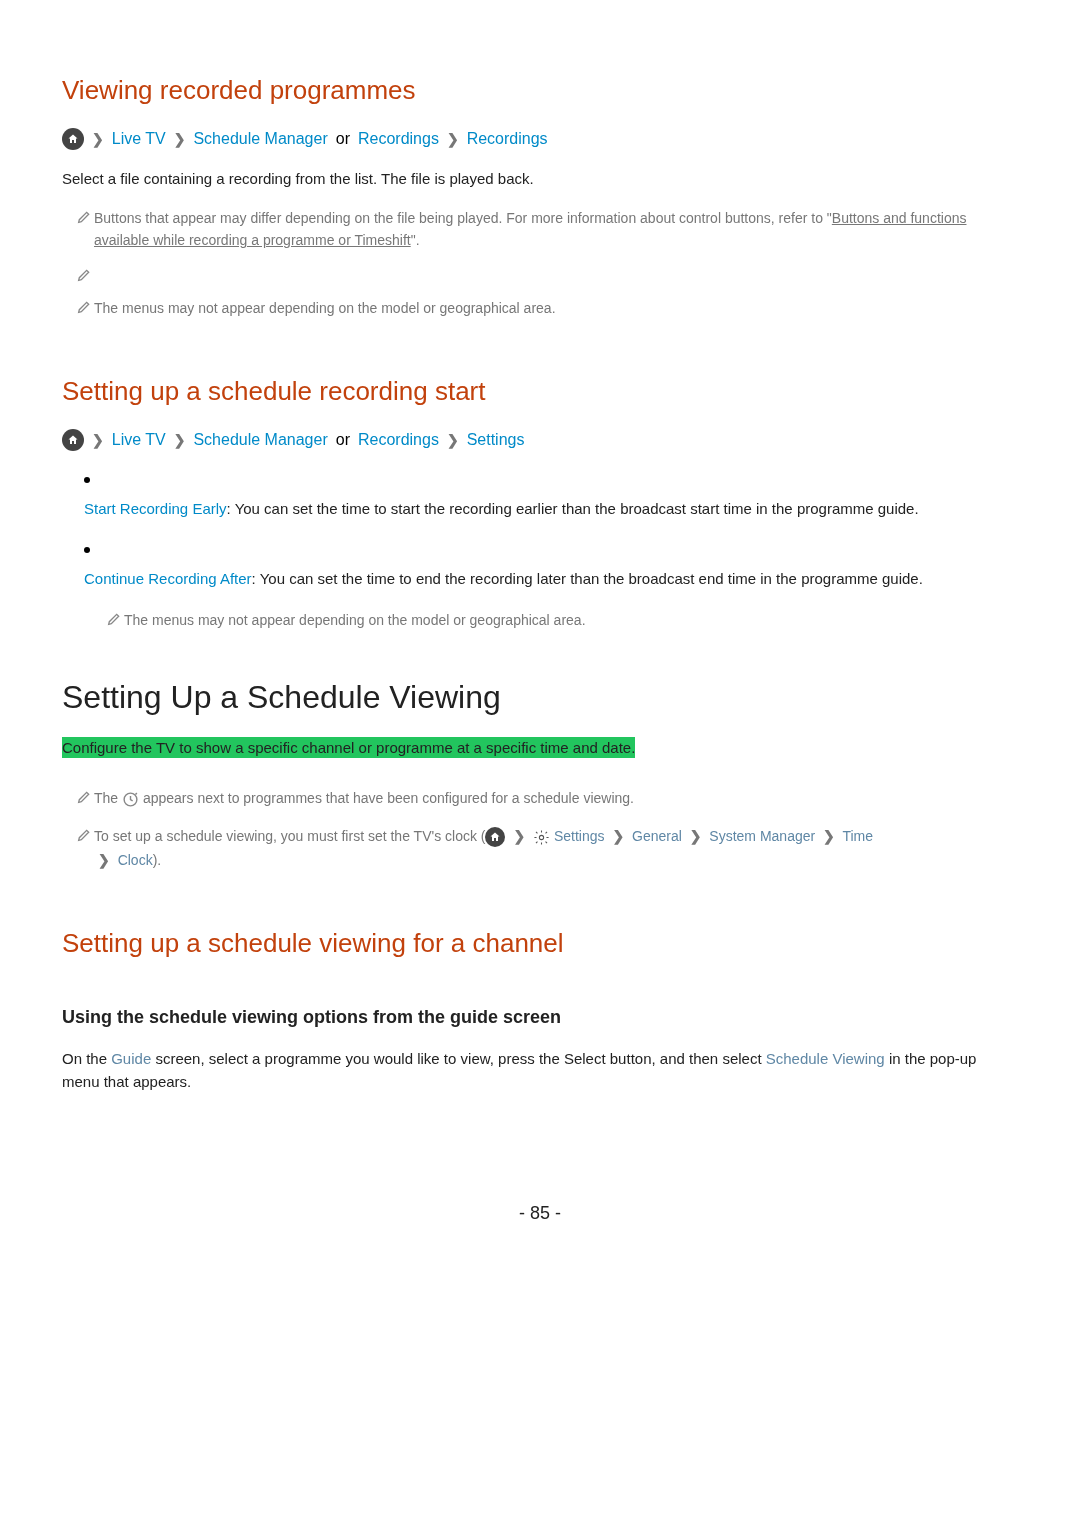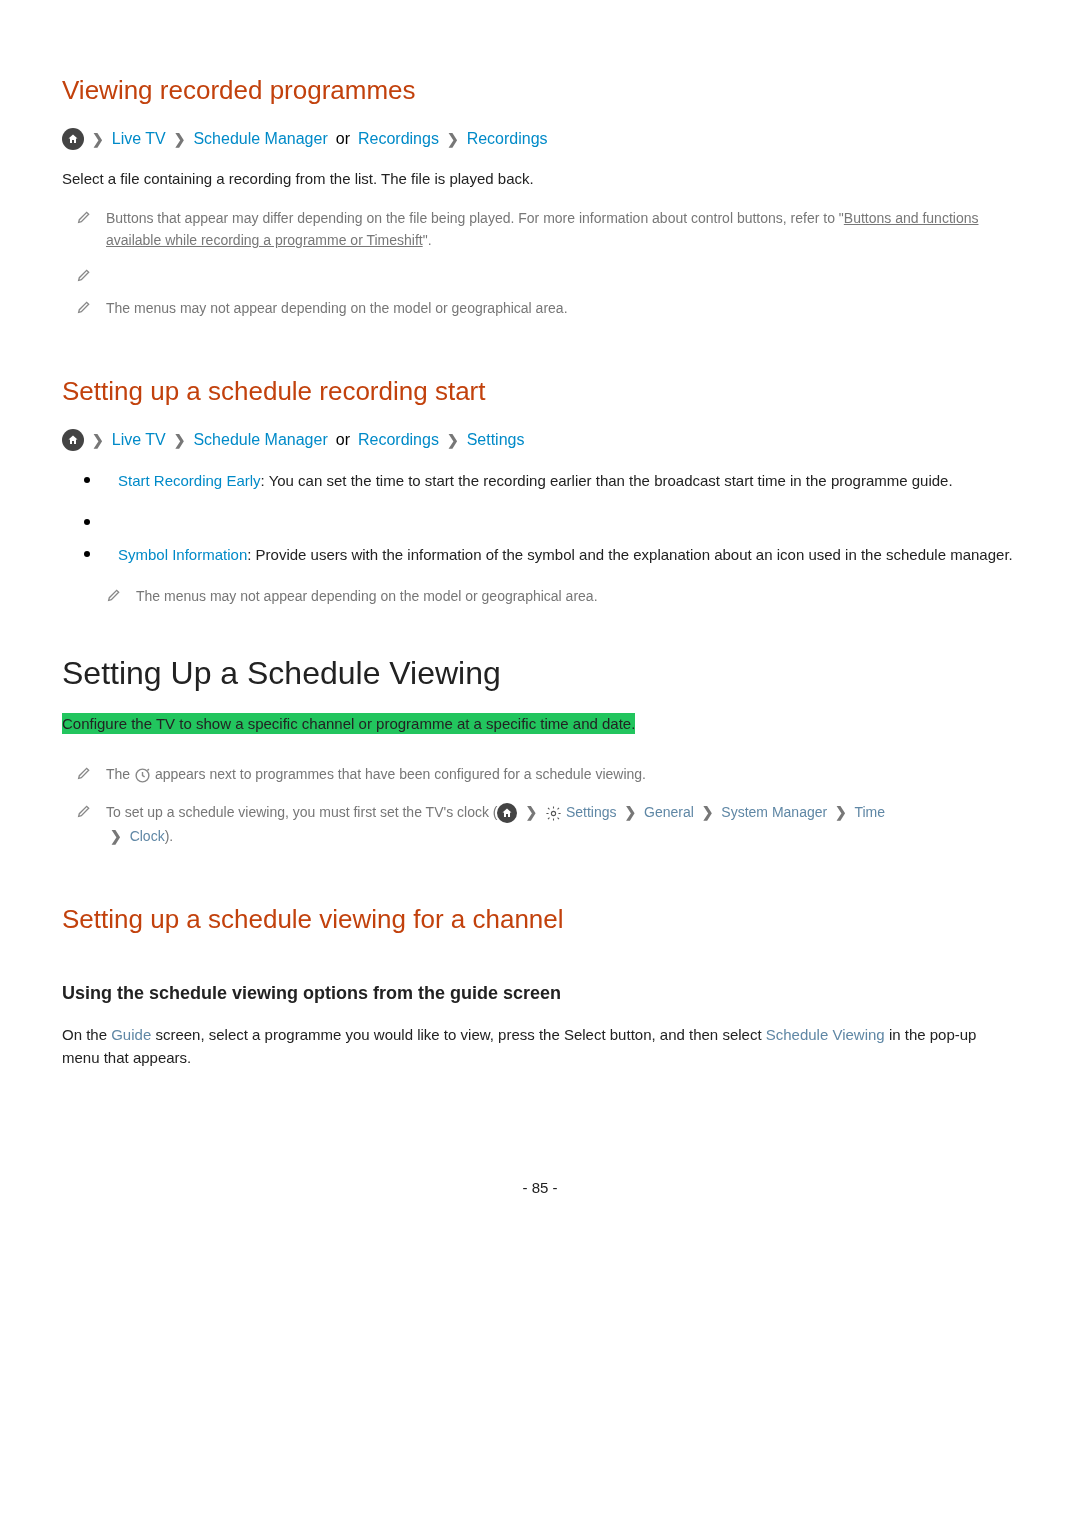--- a/index.html
+++ b/index.html
@@ -71,21 +71,21 @@
     }
     .body-text {
       font-size: 15px;
       color: #222;
       line-height: 1.5;
       margin-bottom: 16px;
     }
     .note-row {
       display: flex;
       align-items: flex-start;
-      gap: 14px;
+      gap: 2px;
       margin-bottom: 14px;
       margin-left: 14px;
     }
     .note-row.nested {
       margin-left: 44px;
     }
     .pencil-icon {
       width: 16px;
       height: 16px;
       flex-shrink: 0;
@@ -106,22 +106,23 @@
       text-decoration: underline;
       color: #777;
     }
     .bullet-list {
       margin-left: 22px;
       margin-bottom: 14px;
     }
     .bullet-item {
       display: flex;
       align-items: flex-start;
-      gap: 28px;
+      gap: 14px;
       margin-bottom: 18px;
+      flex-direction: column;
     }
     .bullet-dot {
       width: 6px;
       height: 6px;
       background: #000;
       border-radius: 50%;
       margin-top: 8px;
       flex-shrink: 0;
     }
     .bullet-text {
@@ -185,21 +186,21 @@
     }
     .inline-link {
       color: #5f87a5;
     }
     .inline-link-bright {
       color: #008ac8;
     }
     .page-footer {
       text-align: center;
       color: #222;
-      font-size: 15px;
+      font-size: 18px;
       margin-top: 110px;
     }
     .or-text {
       color: #000000;
     }
   </style>
 </head>
 <body>
 
 <h2 class="section-title">Viewing recorded programmes</h2>
@@ -272,25 +273,22 @@
 
 <div class="bullet-list">
   <div class="bullet-item">
     <span class="bullet-dot"></span>
     <span class="bullet-text">
       <span class="inline-link-bright">Start Recording Early</span><span>: You can set the time to start the recording earlier than the broadcast start time in the programme guide.</span>
     </span>
   </div>
   <div class="bullet-item">
     <span class="bullet-dot"></span>
-  </div>
-  <div class="bullet-item">
-    <span class="bullet-dot"></span>
     <span class="bullet-text">
-      <span class="inline-link-bright">Symbol Information</span><span>: Provide users with the information of the symbol and the explanation about an icon used in the schedule manager.</span>
+      <span class="inline-link-bright">Continue Recording After</span><span>: You can set the time to end the recording later than the broadcast end time in the programme guide.</span>
     </span>
   </div>
 </div>
 
 <div class="note-row nested">
   <span class="pencil-icon">
     <svg viewBox="0 0 24 24" stroke-width="2">
         <path d="M4 20l4-1 11-11-3-3L5 16l-1 4z"></path>
       </svg>
   </span>

